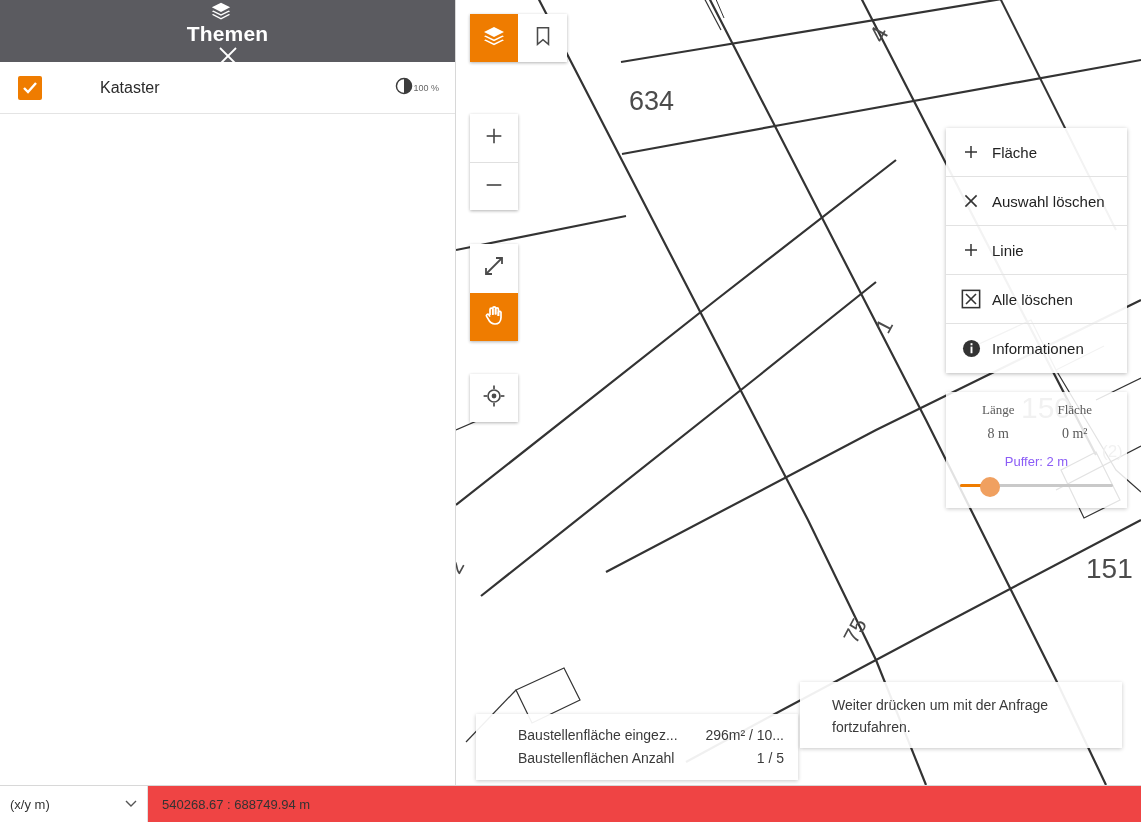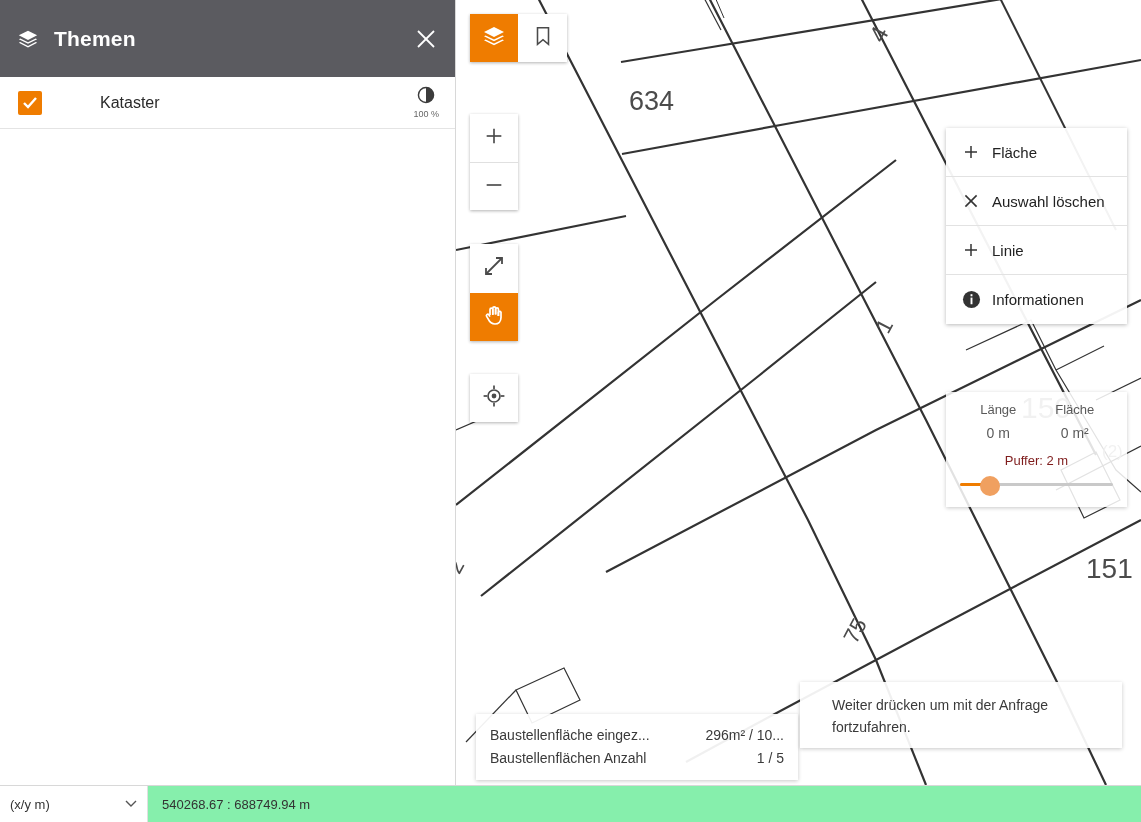--- a/index.html
+++ b/index.html
@@ -26,27 +26,28 @@
   .left-panel {
     position: absolute;
     left: 0; top: 0;
     width: 456px;
     height: 785px;
     background: #ffffff;
     border-right: 1px solid #d8d8d8;
     box-sizing: border-box;
   }
   .panel-header {
-    height: 77px;
+    height: 62px;
     background: #5b5b60;
     color: #ffffff;
     display: flex;
     align-items: center;
-    padding: 12px 16px;
-    box-sizing: border-box;
+    padding: 0 16px;
+    box-sizing: border-box;
+    flex-direction: column;
   }
   .panel-header .layers-glyph {
     width: 24px;
     height: 24px;
     margin-right: 14px;
     display: inline-flex;
     align-items: center;
     justify-content: center;
   }
   .panel-title {
@@ -84,21 +85,21 @@
   }
   .layer-check svg { display: block; }
   .layer-name {
     font-size: 16px;
     color: #2a2a2a;
     flex: 1;
     margin-left: 44px;
   }
   .opacity-widget {
     display: flex;
-    flex-direction: column;
+    flex-direction: row;
     align-items: center;
     cursor: pointer;
   }
   .opacity-pct {
     font-size: 9px;
     color: #666;
     margin-top: 1px;
   }
 
   
@@ -211,27 +212,27 @@
     background: rgba(255,255,255,.86);
     box-shadow: 0 1px 4px rgba(0,0,0,.22);
     padding: 10px 14px 14px;
     box-sizing: border-box;
   }
   .measure-cols {
     display: flex;
     justify-content: space-between;
     color: #5a5a5a;
   }
-  .measure-col { text-align: center; flex: 1; }
+  .measure-col { text-align: center; flex: 1; font-family: Liberation Serif, serif; }
   .measure-label { font-size: 13px; }
   .measure-value { font-size: 14px; margin-top: 8px; }
   .buffer-label {
     margin-top: 12px;
     font-size: 13px;
-    color: #7f1d1d;
+    color: #8b5cf6;
     text-align: center;
   }
   .slider-wrap {
     margin-top: 9px;
     position: relative;
     height: 16px;
   }
   .slider-track {
     position: absolute;
     left: 0; right: 0; top: 6px;
@@ -268,21 +269,21 @@
     padding: 10px 14px;
     box-sizing: border-box;
   }
   .info-line {
     display: flex;
     font-size: 14px;
     color: #3a3a3a;
     line-height: 23px;
     white-space: nowrap;
   }
-  .info-key { flex: 1; overflow: hidden; text-overflow: ellipsis; }
+  .info-key { flex: 1; overflow: hidden; text-overflow: ellipsis; margin-left: 28px; }
   .info-val { margin-left: 10px; }
 
   .hint-bar {
     position: absolute;
     left: 344px;
     top: 682px;
     width: 322px;
     height: 66px;
     background: rgba(255,255,255,.93);
     box-shadow: 0 1px 4px rgba(0,0,0,.22);
@@ -293,21 +294,21 @@
     line-height: 22px;
   }
 
   
   .status-bar {
     position: absolute;
     left: 0;
     top: 785px;
     width: 1141px;
     height: 37px;
-    background: #86efac;
+    background: #ef4444;
     border-top: 1px solid #d8d8d8;
     box-sizing: border-box;
     display: flex;
     align-items: center;
   }
   .crs-select {
     width: 148px;
     height: 36px;
     border: none;
     border-right: 1px solid #e0e0e0;
@@ -513,35 +514,45 @@
         <span class="mi-icon">
           <svg width="18" height="18" viewBox="0 0 24 24" stroke="#333" stroke-width="2">
             <line x1="12" y1="4" x2="12" y2="20"></line>
               <line x1="4" y1="12" x2="20" y2="12"></line>
           </svg>
         </span>
         <span>Linie</span>
       </div>
       <div class="menu-item">
         <span class="mi-icon">
+          <svg width="20" height="20" viewBox="0 0 22 22" stroke="#333" stroke-width="1.7" fill="none">
+            <rect x="1.5" y="1.5" width="19" height="19"></rect>
+            <line x1="5.5" y1="5.5" x2="16.5" y2="16.5"></line>
+              <line x1="16.5" y1="5.5" x2="5.5" y2="16.5"></line>
+          </svg>
+        </span>
+        <span>Alle löschen</span>
+      </div>
+      <div class="menu-item">
+        <span class="mi-icon">
           <svg width="19" height="19" viewBox="0 0 20 20">
             <circle cx="10" cy="10" r="9" fill="#333"></circle>
             <rect x="9" y="8" width="2" height="7" fill="#fff"></rect>
             <rect x="9" y="4.4" width="2" height="2.2" fill="#fff"></rect>
           </svg>
         </span>
         <span>Informationen</span>
       </div>
     </div>
 
     <div class="measure-box">
       <div class="measure-cols">
         <div class="measure-col">
           <div class="measure-label">Länge</div>
-          <div class="measure-value">0 m</div>
+          <div class="measure-value">8 m</div>
         </div>
         <div class="measure-col">
           <div class="measure-label">Fläche</div>
           <div class="measure-value">0 m²</div>
         </div>
       </div>
       <div class="buffer-label">Puffer: 2 m</div>
       <div class="slider-wrap">
         <div class="slider-track"></div>
         <div class="slider-fill"></div>

